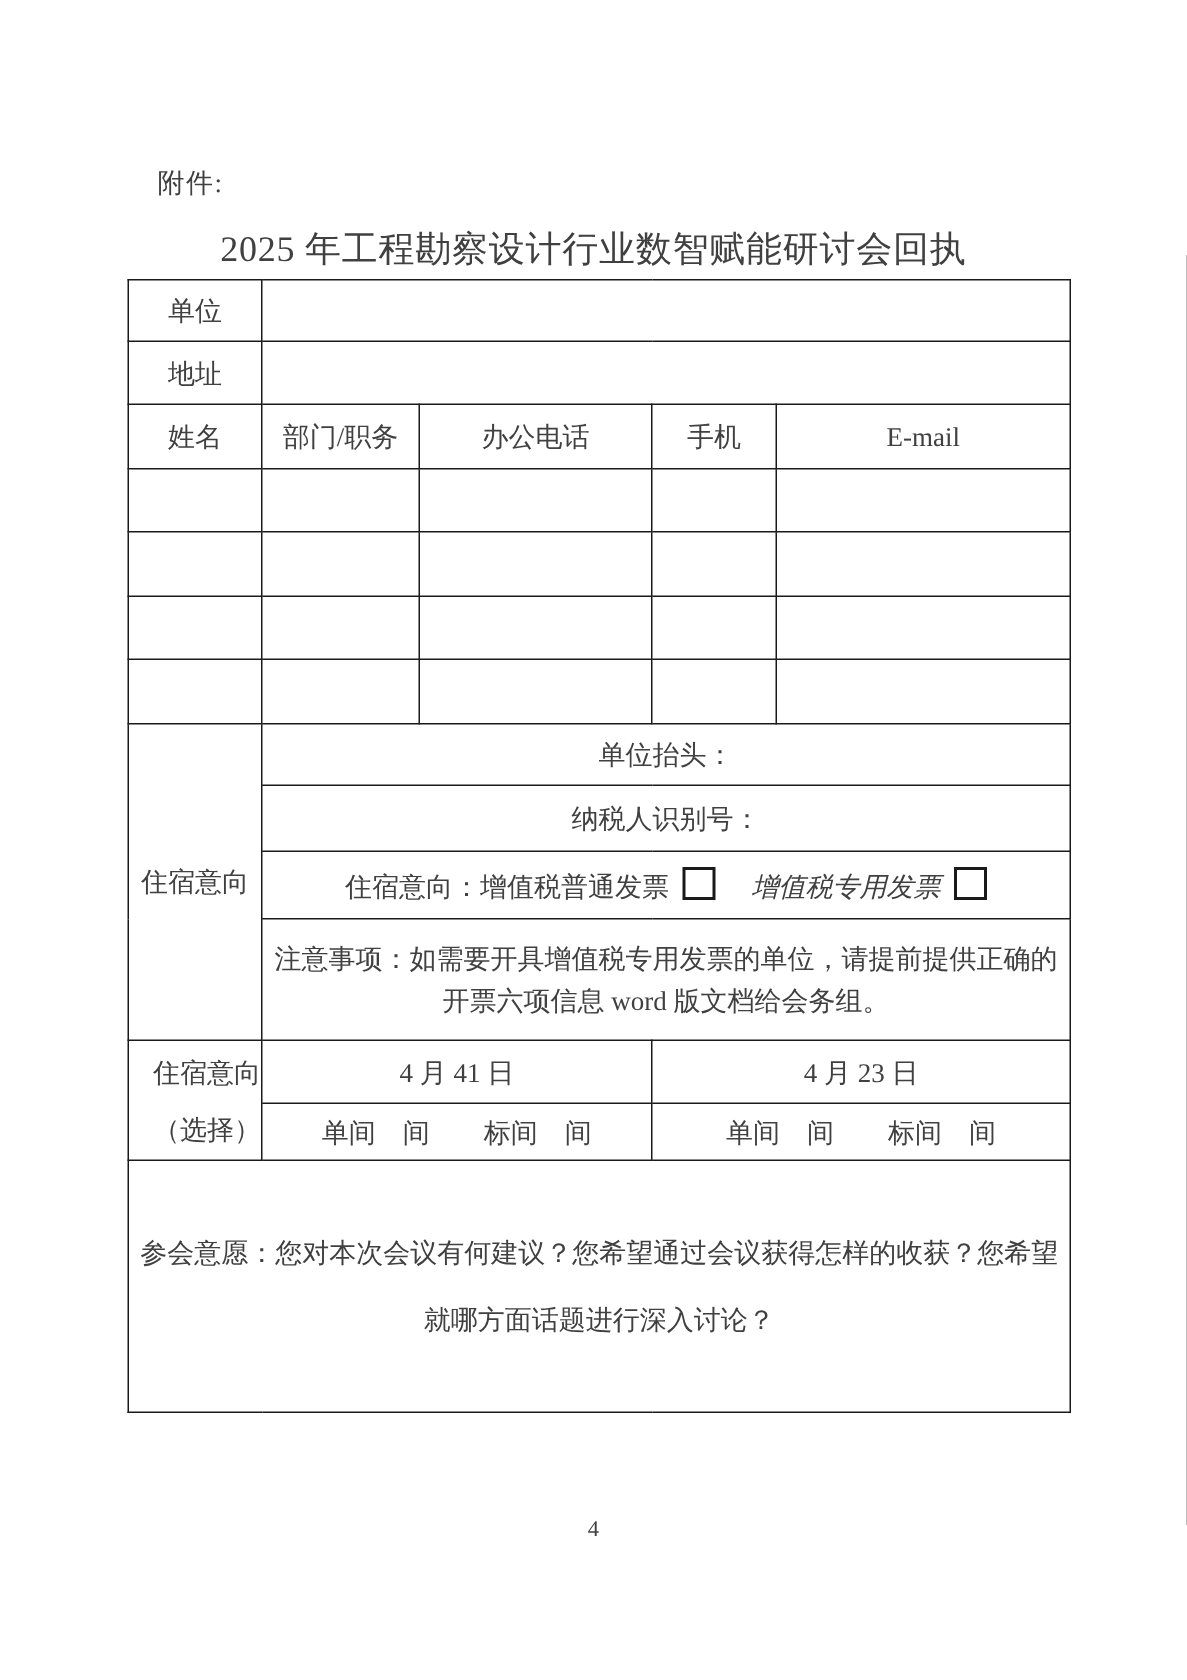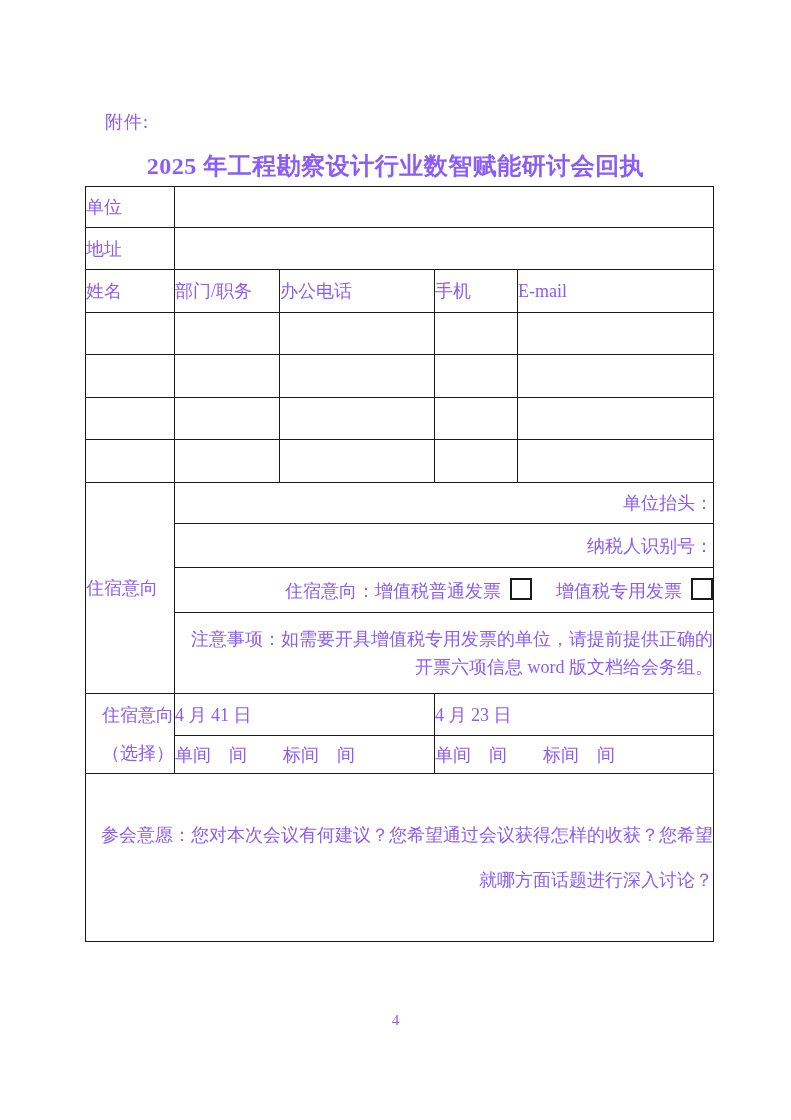--- a/index.html
+++ b/index.html
@@ -7,72 +7,72 @@
     padding: 0;
     background: #888;
   }
   .page {
     position: relative;
     width: 791px;
     height: 1120px;
     margin: 0 auto;
     background: #ffffff;
     font-family: "Liberation Serif", "DejaVu Serif", serif;
-    color: #8b5cf6;
+    color: #404040;
     overflow: hidden;
   }
   .attachment {
     position: absolute;
     left: 105px;
     top: 110px;
     font-size: 18px;
     letter-spacing: 1px;
   }
   .doc-title {
     position: absolute;
     left: 0;
     top: 150px;
     width: 791px;
     text-align: center;
     font-size: 24px;
-    font-weight: 700;
+    font-weight: 400;
     letter-spacing: 0.5px;
   }
   table.form {
     position: absolute;
     left: 85px;
     top: 186px;
     width: 628px;
     border-collapse: collapse;
     table-layout: fixed;
     font-size: 18px;
   }
   table.form td {
     border: 1px solid #1a1a1a;
     padding: 0;
     box-sizing: border-box;
     vertical-align: middle;
     overflow: hidden;
   }
-  td.c { }
-  td.l { text-align: right; padding-left: 12px; padding-right: 12px; }
+  td.c { text-align: center; }
+  td.l { text-align: center; padding-left: 12px; padding-right: 12px; }
   td.topalign { vertical-align: top; }
   .two-line-label { line-height: 38px; text-align: right; }
   .note-text { line-height: 28px; text-align: left; }
   .participation-text { line-height: 45px; text-align: left; padding-top: 4px; }
   .checkbox {
     display: inline-block;
     width: 18px;
     height: 18px;
     border: 2px solid #1a1a1a;
     vertical-align: -3px;
     margin-left: 9px;
     background: #ffffff;
   }
-  .opt2 { margin-left: 24px; }
+  .opt2 { margin-left: 24px; font-style: italic; }
   .page-number {
     position: absolute;
     left: 0;
     top: 1012px;
     width: 791px;
     text-align: center;
     font-size: 15px;
   }
 </style>
 </head>

